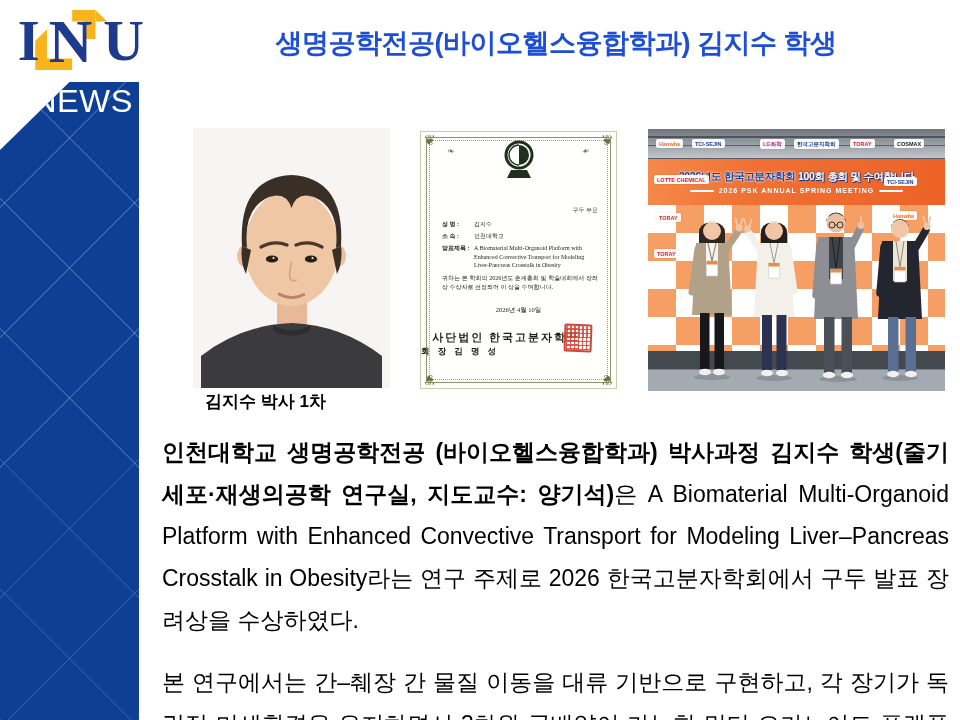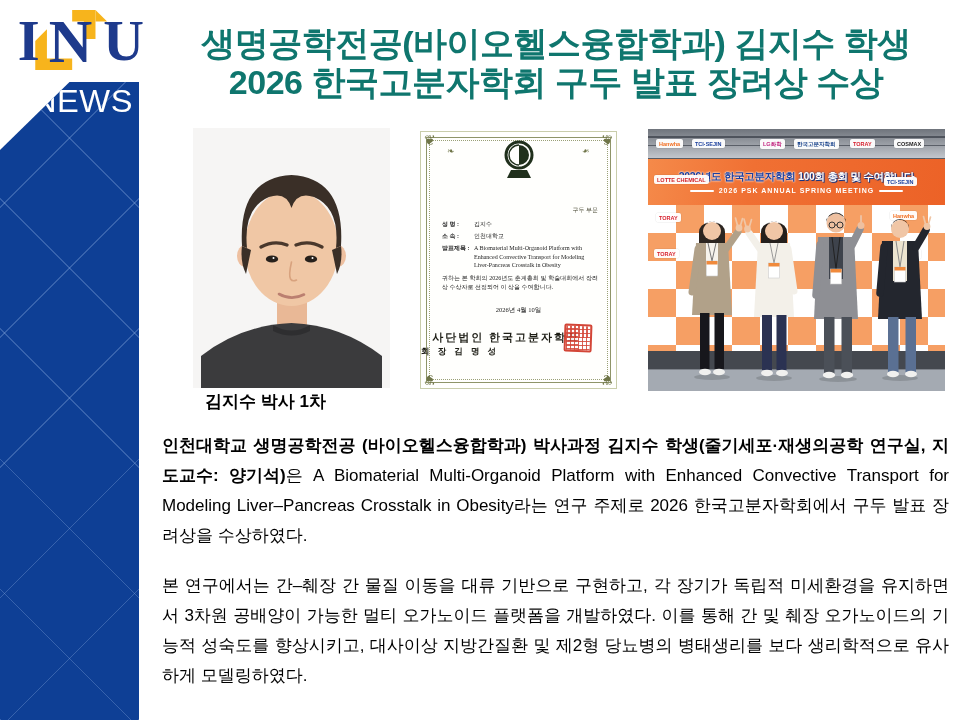--- a/index.html
+++ b/index.html
@@ -18,21 +18,21 @@
       #0e3f95;
     clip-path: polygon(50% 0, 100% 0, 100% 100%, 0 100%, 0 68px);
   }
   .news-text {
     position:absolute; left:33px; top:1px; color:#fff; font-size:32px;
     font-weight:400; letter-spacing:0.5px; transform:scaleX(1.02); transform-origin:left;
   }
 
   
   .title { position:absolute; left:160px; top:24px; width:792px; text-align:center;
-           font-weight:700; font-size:34px; line-height:39px; color:#0f766e; letter-spacing:-0.5px; }
+           font-weight:700; font-size:27px; line-height:39px; color:#1d4ed8; letter-spacing:-0.5px; }
 
   
   .portrait { position:absolute; left:193px; top:128px; width:197px; height:260px; }
   .portrait-caption { position:absolute; left:205px; top:390px; font-size:17px; font-weight:700; color:#000; }
 
   
   .cert { position:absolute; left:420px; top:131px; width:197px; height:258px; background:#fffffd;
           border:1px solid #c9cdab; font-family:"Liberation Serif", serif; }
   .cert-frame { position:absolute; inset:5px; border:1px solid #8e9468; pointer-events:none; }
   .cert-frame::before { content:""; position:absolute; inset:2px; border:1px dotted #9aa077; }
@@ -90,21 +90,21 @@
   .chip.p4 { left:146px; top:10px; } .chip.p5 { left:202px; top:10px; } .chip.p6 { left:246px; top:10px; }
   .chip.p7 { left:6px;  top:46px; } .chip.p8 { left:236px; top:48px; } .chip.p9 { left:8px;  top:84px; }
   .chip.p10{ left:242px; top:82px; } .chip.p11{ left:248px; top:120px; } .chip.p12{ left:6px; top:120px; }
   .conf-stage { position:absolute; left:0; top:222px; width:100%; height:18px; background:#44484f; }
   .conf-floor { position:absolute; left:0; top:240px; width:100%; height:22px; background:#a4aab2;
                 border-top:1px solid #7d828a; }
   .conf-people { position:absolute; left:0; top:0; width:297px; height:262px; }
 
   
   .article { position:absolute; left:162px; top:431px; width:787px; color:#000; }
-  .article p { font-size:17px; line-height:30px; text-align:justify; }
+  .article p { font-size:23px; line-height:42px; text-align:justify; }
   .article p + p { margin-top:20px; }
   .article .b { font-weight:700; }
 </style>
 </head>
 <body>
 
 <div class="page">
 
   <aside class="sidebar">
     <svg class="inu-logo" viewBox="0 0 140 70">
@@ -116,21 +116,20 @@
       <text x="40" y="58" font-family="Liberation Serif, serif" font-weight="700" font-size="62" fill="#1e3a8c">N</text>
       <text x="96" y="56" font-family="Liberation Serif, serif" font-weight="700" font-size="58" fill="#1e3a8c">U</text>
     </svg>
     <div class="news-panel">
       <div class="news-text">NEWS</div>
     </div>
   </aside>
 
   <h1 class="title">
     <div>생명공학전공(바이오헬스융합학과) 김지수 학생</div>
-    <div>2026 한국고분자학회 구두 발표 장려상 수상</div>
   </h1>
 
   <svg class="portrait" viewBox="0 0 197 260">
     <rect width="197" height="260" fill="#f6f5f4"></rect>
     <rect x="84" y="160" width="30" height="42" fill="#e9b896"></rect>
     <path d="M8 260 L8 228 Q48 197 98.5 195 Q149 197 189 228 L189 260 Z" fill="#3b3b3d"></path>
     <path d="M80 197 Q98.5 208 117 197 L117 203 Q98.5 212 80 203 Z" fill="#2e2e30"></path>
     <ellipse cx="52" cy="128" rx="8" ry="11" fill="#eec0a0"></ellipse>
     <ellipse cx="145" cy="128" rx="8" ry="11" fill="#eec0a0"></ellipse>
     <ellipse cx="98.5" cy="120" rx="47" ry="58" fill="#f0c7a5"></ellipse>

